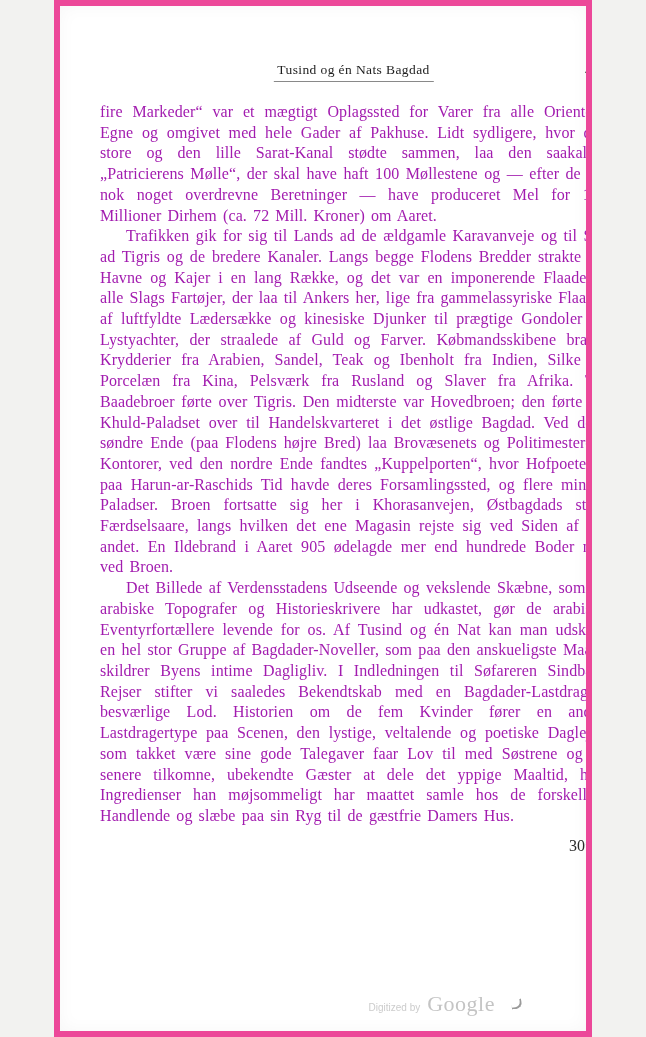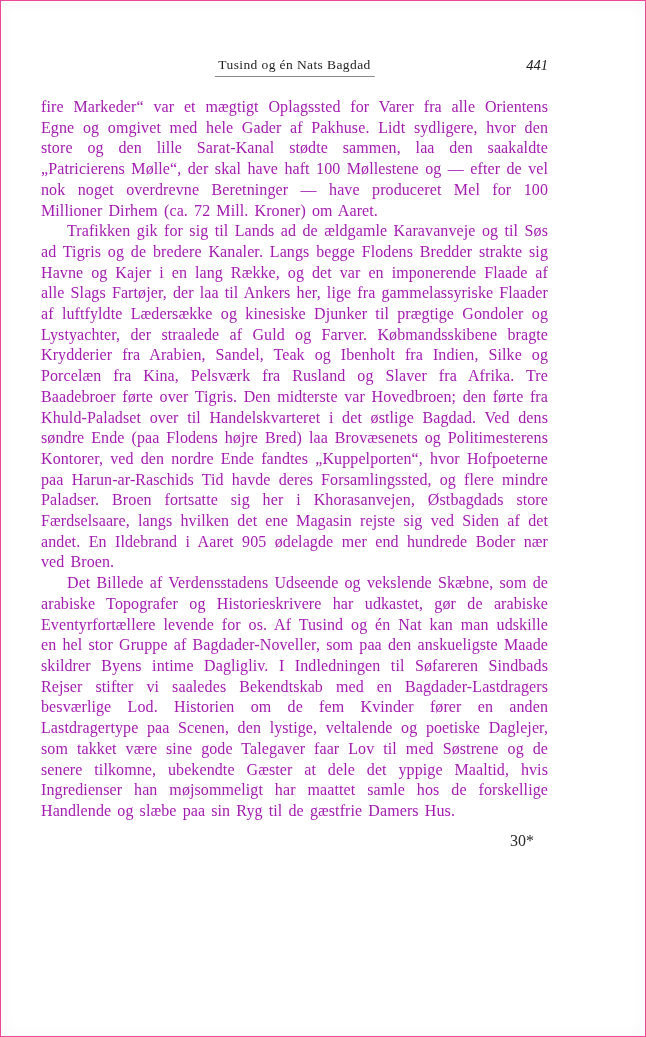--- a/index.html
+++ b/index.html
@@ -3,26 +3,26 @@
 <meta charset="utf-8">
 <style>
   html, body {
     margin: 0;
     padding: 0;
     background: #f2f2f0;
     font-family: "Liberation Serif", serif;
   }
   .page {
     position: relative;
-    width: 646px;
+    width: 538px;
     height: 1037px;
     margin: 0 auto;
     background: #ffffff;
     box-sizing: border-box;
-    border: 1px solid #ec4899;
+    border: 6px solid #ec4899;
     box-shadow: inset 0 0 18px rgba(0,0,0,0.035);
     overflow: hidden;
     color: #161616;
   }
   .text-column {
     position: absolute;
     left: 40px;
     top: 56px;
     width: 507px;
   }
@@ -114,13 +114,18 @@
     </header>
 
     <main class="page-body">
       <p class="para">fire Markeder“ var et mægtigt Oplagssted for Varer fra alle Orientens Egne og omgivet med hele Gader af Pakhuse. Lidt sydligere, hvor den store og den lille Sarat-Kanal stødte sammen, laa den saakaldte „Patricierens Mølle“, der skal have haft 100 Møllestene og — efter de vel nok noget overdrevne Beretninger — have produceret Mel for 100 Millioner Dirhem (ca. 72 Mill. Kroner) om Aaret.</p>
       <p class="para indent">Trafikken gik for sig til Lands ad de ældgamle Karavanveje og til Søs ad Tigris og de bredere Kanaler. Langs begge Flodens Bredder strakte sig Havne og Kajer i en lang Række, og det var en imponerende Flaade af alle Slags Fartøjer, der laa til Ankers her, lige fra gammelassyriske Flaader af luftfyldte Lædersække og kinesiske Djunker til prægtige Gondoler og Lystyachter, der straalede af Guld og Farver. Købmandsskibene bragte Krydderier fra Arabien, Sandel, Teak og Ibenholt fra Indien, Silke og Porcelæn fra Kina, Pelsværk fra Rusland og Slaver fra Afrika. Tre Baadebroer førte over Tigris. Den midterste var Hovedbroen; den førte fra Khuld-Paladset over til Handelskvarteret i det østlige Bagdad. Ved dens søndre Ende (paa Flodens højre Bred) laa Brovæsenets og Politimesterens Kontorer, ved den nordre Ende fandtes „Kuppelporten“, hvor Hofpoeterne paa Harun-ar-Raschids Tid havde deres Forsamlingssted, og flere mindre Paladser. Broen fortsatte sig her i Khorasanvejen, Østbagdads store Færdselsaare, langs hvilken det ene Magasin rejste sig ved Siden af det andet. En Ildebrand i Aaret 905 ødelagde mer end hundrede Boder nær ved Broen.</p>
       <p class="para indent">Det Billede af Verdensstadens Udseende og vekslende Skæbne, som de arabiske Topografer og Historieskrivere har udkastet, gør de arabiske Eventyrfortællere levende for os. Af Tusind og én Nat kan man udskille en hel stor Gruppe af Bagdader-Noveller, som paa den anskueligste Maade skildrer Byens intime Dagligliv. I Indledningen til Søfareren Sindbads Rejser stifter vi saaledes Bekendtskab med en Bagdader-Lastdragers besværlige Lod. Historien om de fem Kvinder fører en anden Lastdragertype paa Scenen, den lystige, veltalende og poetiske Daglejer, som takket være sine gode Talegaver faar Lov til med Søstrene og de senere tilkomne, ubekendte Gæster at dele det yppige Maaltid, hvis Ingredienser han møjsommeligt har maattet samle hos de forskellige Handlende og slæbe paa sin Ryg til de gæstfrie Damers Hus.</p>
       <div class="signature">30*</div>
     </main>
   </div>
 
+  <div class="watermark">
+    <span class="digitized">Digitized by</span>
+    <span class="google">Google</span>
+    <span class="hook"></span>
+  </div>
 </div>
 
 </body></html>

